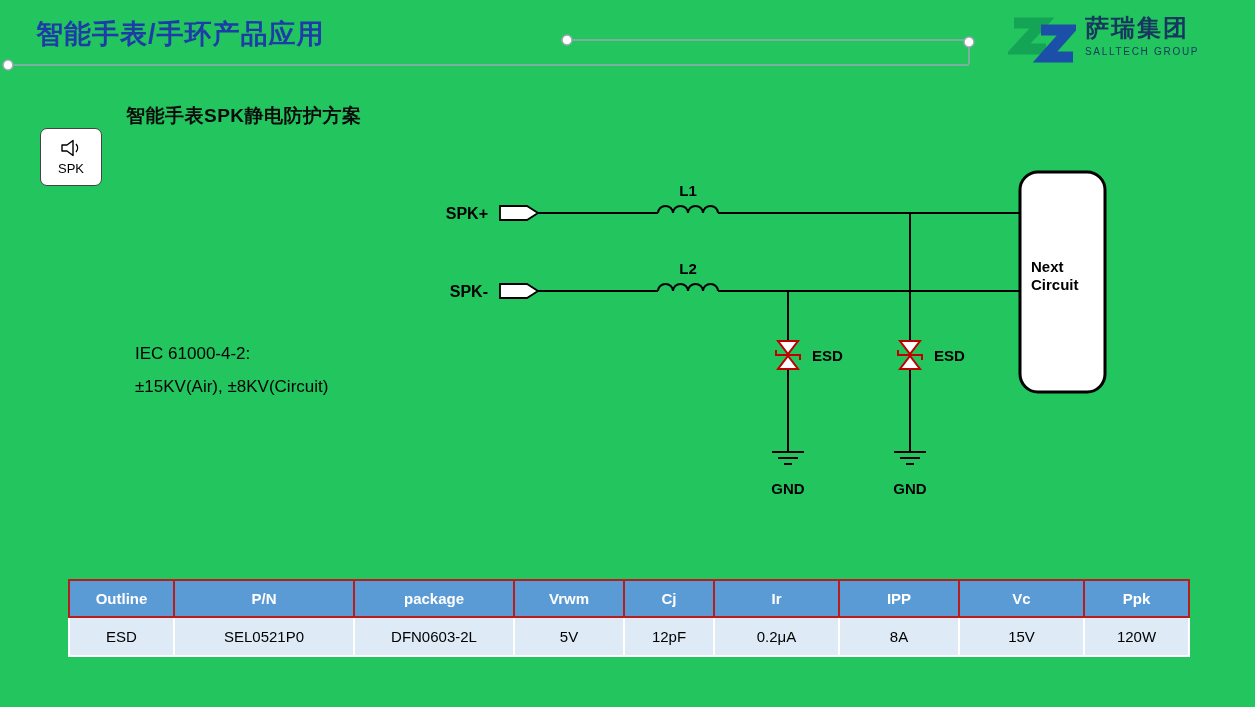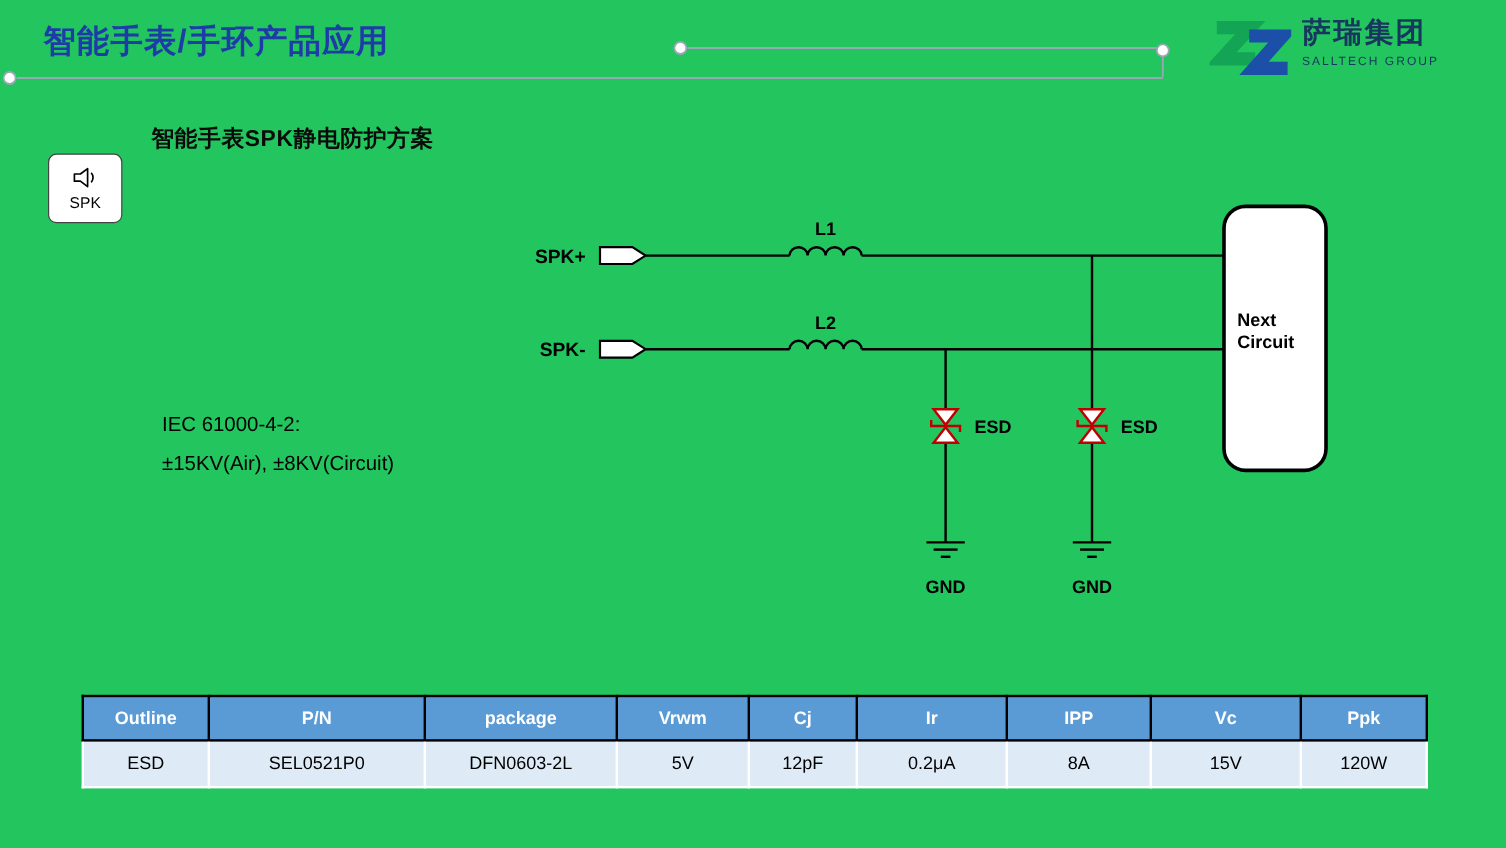--- a/index.html
+++ b/index.html
@@ -28,21 +28,21 @@
   }
   .iec-note { position:absolute; left:135px; top:337px; font-size:17px; color:#000; line-height:33px; }
   .circuit { position:absolute; left:360px; top:160px; }
   .circuit text { font-family:"Liberation Sans", sans-serif; font-weight:700; fill:#000; }
   .spec-table {
     position:absolute; left:68px; top:579px;
     border-collapse:collapse; table-layout:fixed; width:1120px;
   }
   .spec-table th {
     background:#5b9bd5; color:#fff; font-size:15px; font-weight:700;
-    height:37px; border:2px solid #000000; text-align:center; padding:0 4px;
+    height:37px; border:2px solid #b91c1c; text-align:center; padding:0 4px;
   }
   .spec-table td {
     background:#deebf7; color:#000; font-size:15px;
     height:39px; border:2px solid #fff; text-align:center; padding:0 4px;
   }
 </style>
 </head>
 <body>
 
 <div class="page">

